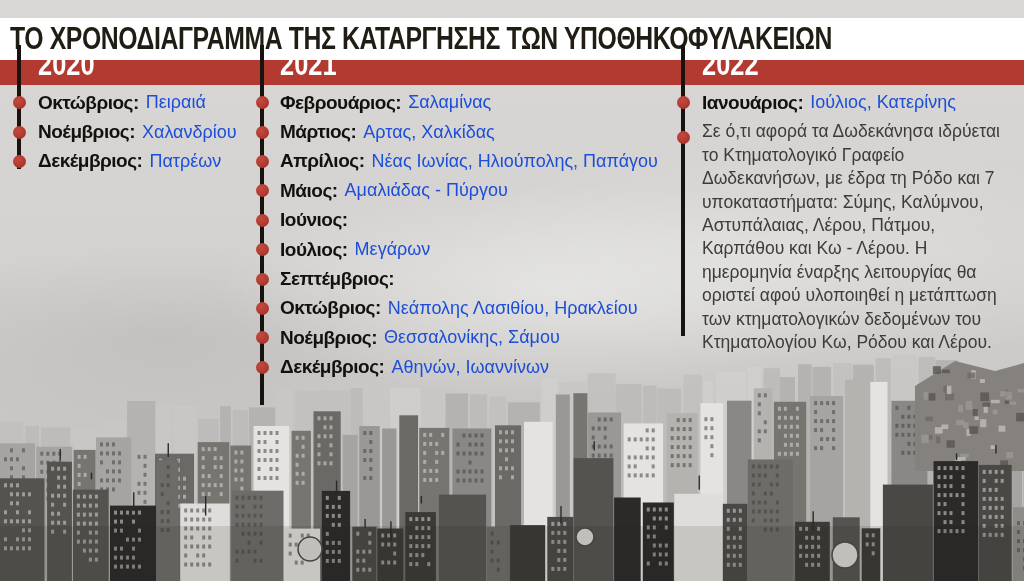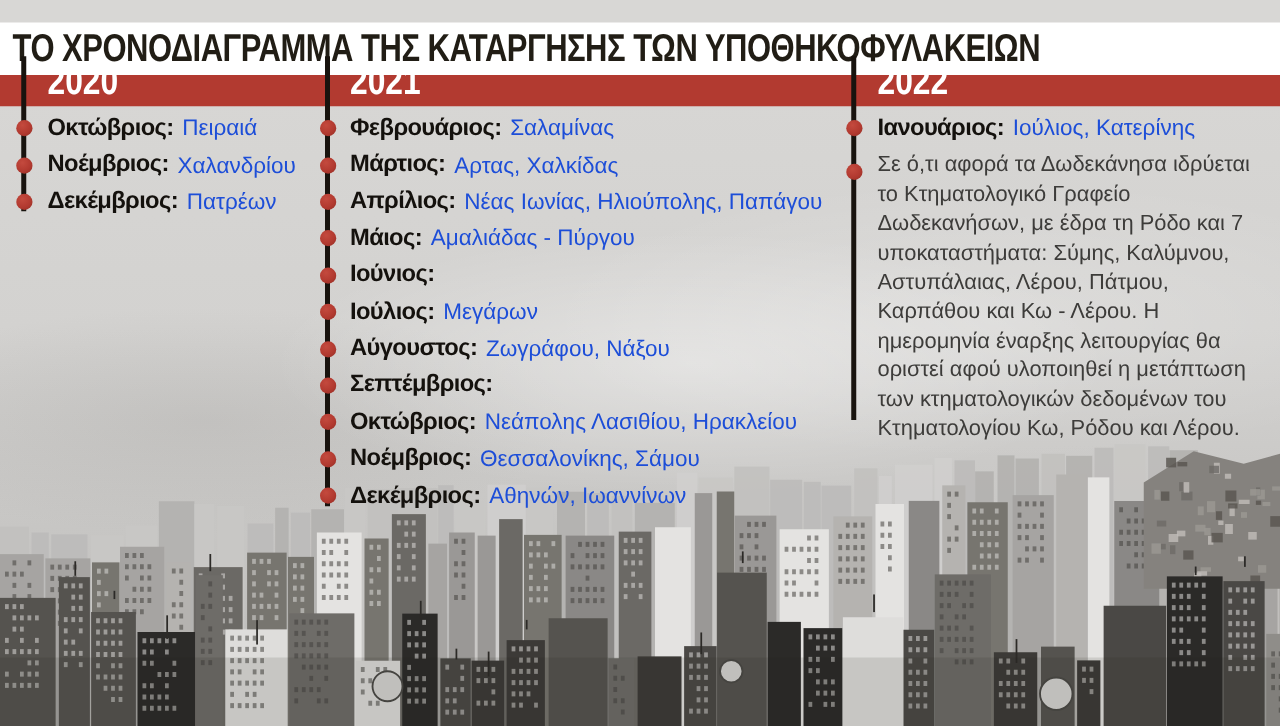--- a/index.html
+++ b/index.html
@@ -1160,25 +1160,20 @@
     <span class="dot"></span>
     <span class="mlabel">Ιούνιος:</span>
   </div>
           <div class="row">
     <span class="dot"></span>
     <span class="mlabel">Ιούλιος:</span>
     <span class="mval">Μεγάρων</span>
   </div>
           <div class="row">
     <span class="dot"></span>
-    <span class="mlabel">Αύγουστος:</span>
-    <span class="mval">Ζωγράφου, Νάξου</span>
-  </div>
-          <div class="row">
-    <span class="dot"></span>
     <span class="mlabel">Σεπτέμβριος:</span>
   </div>
           <div class="row">
     <span class="dot"></span>
     <span class="mlabel">Οκτώβριος:</span>
     <span class="mval">Νεάπολης Λασιθίου, Ηρακλείου</span>
   </div>
           <div class="row">
     <span class="dot"></span>
     <span class="mlabel">Νοέμβριος:</span>

